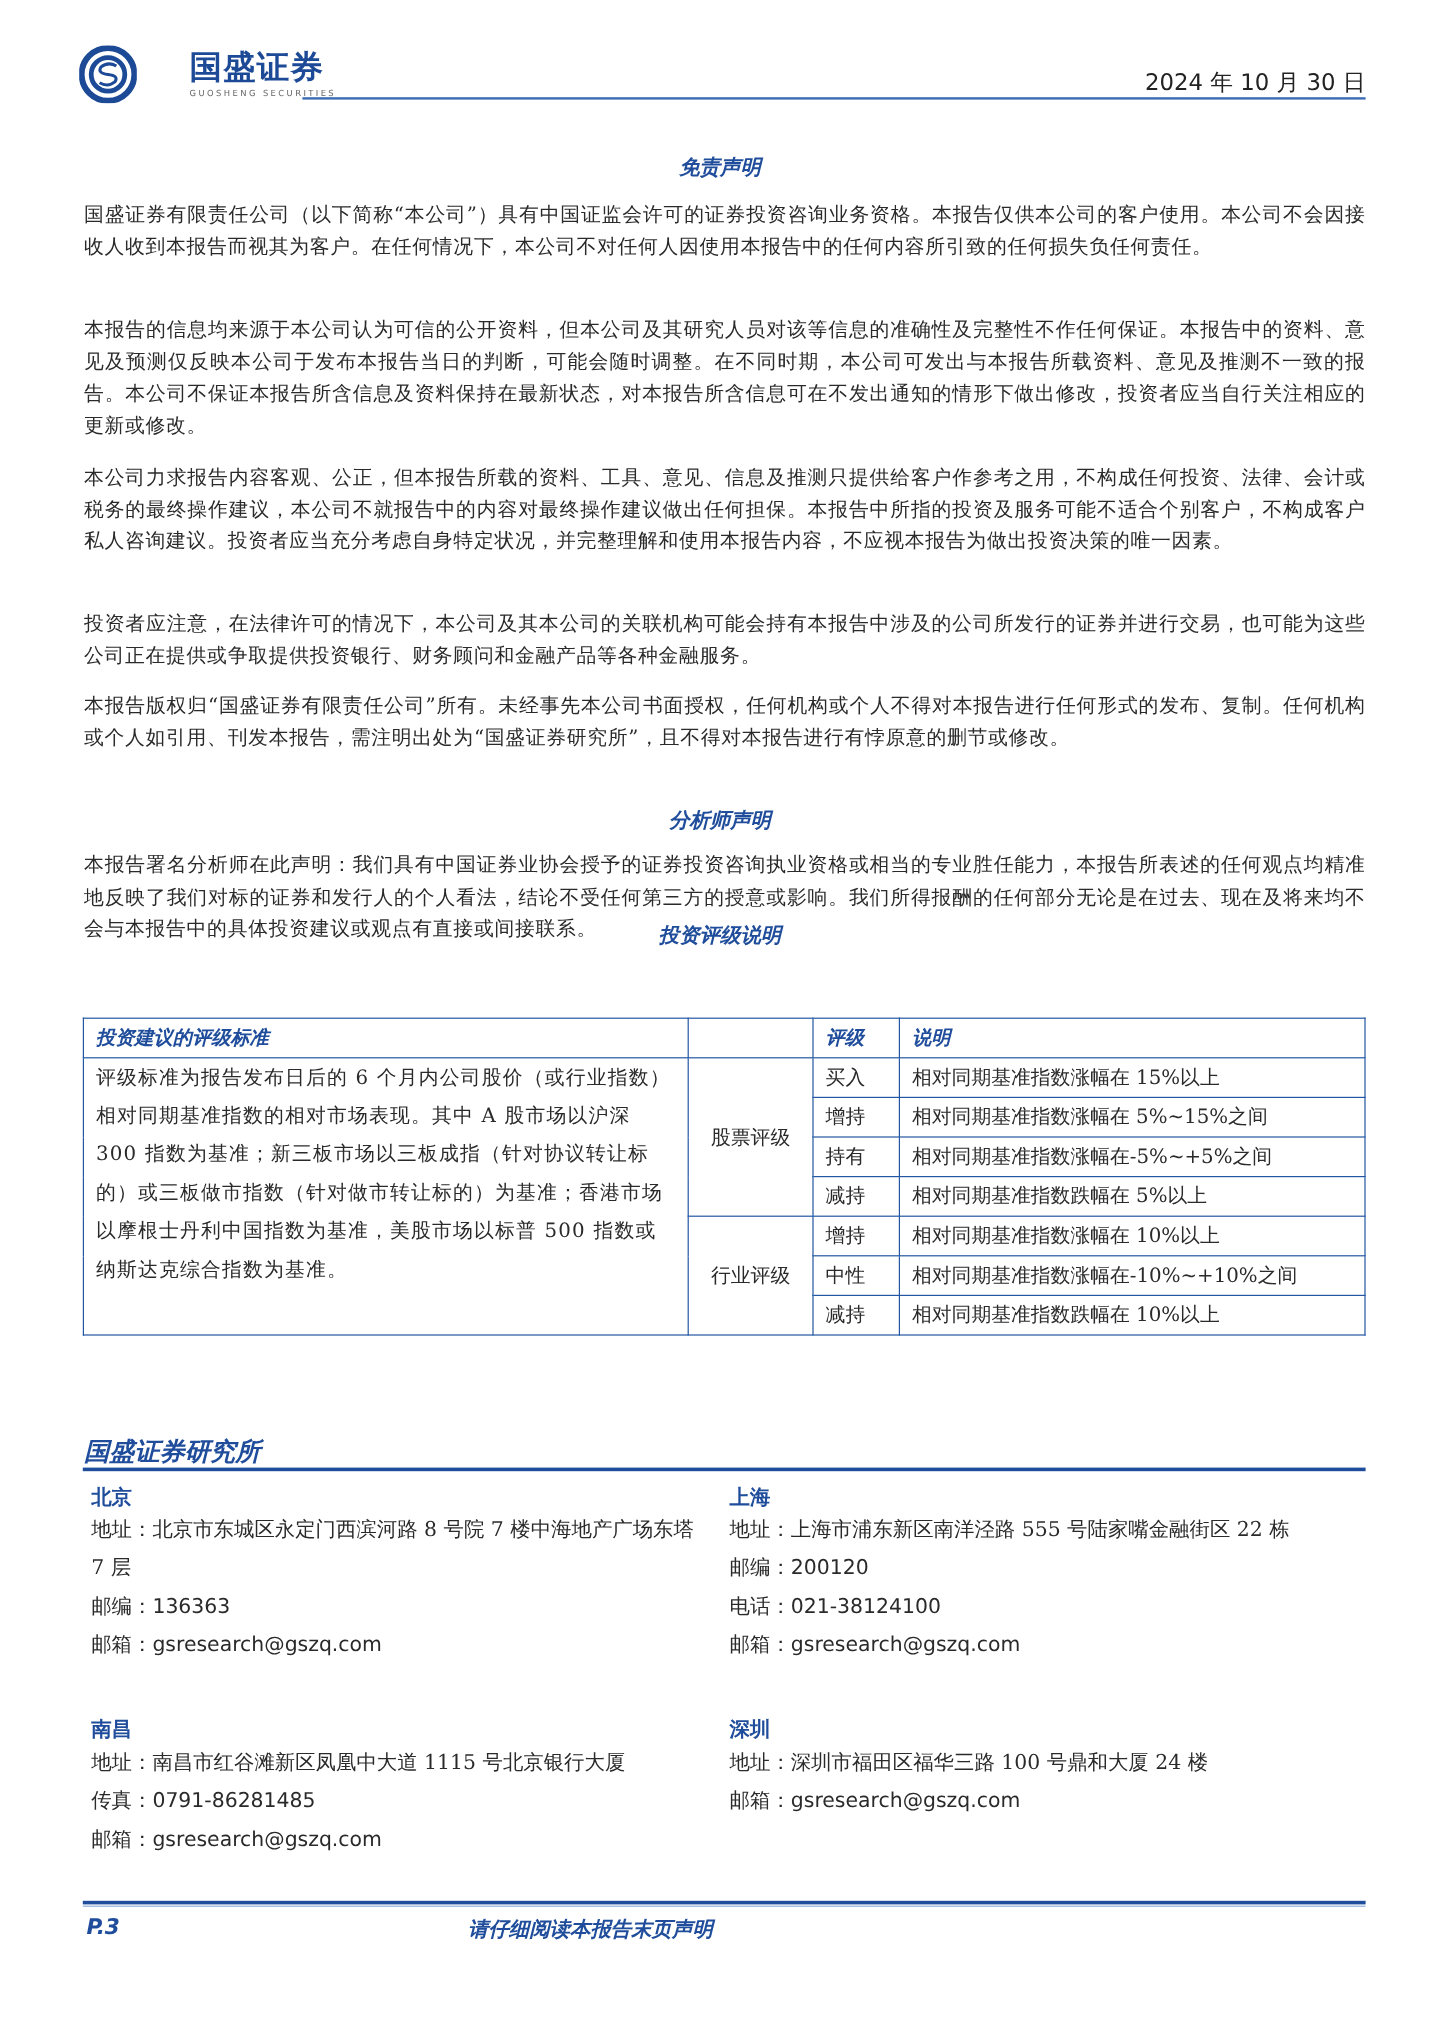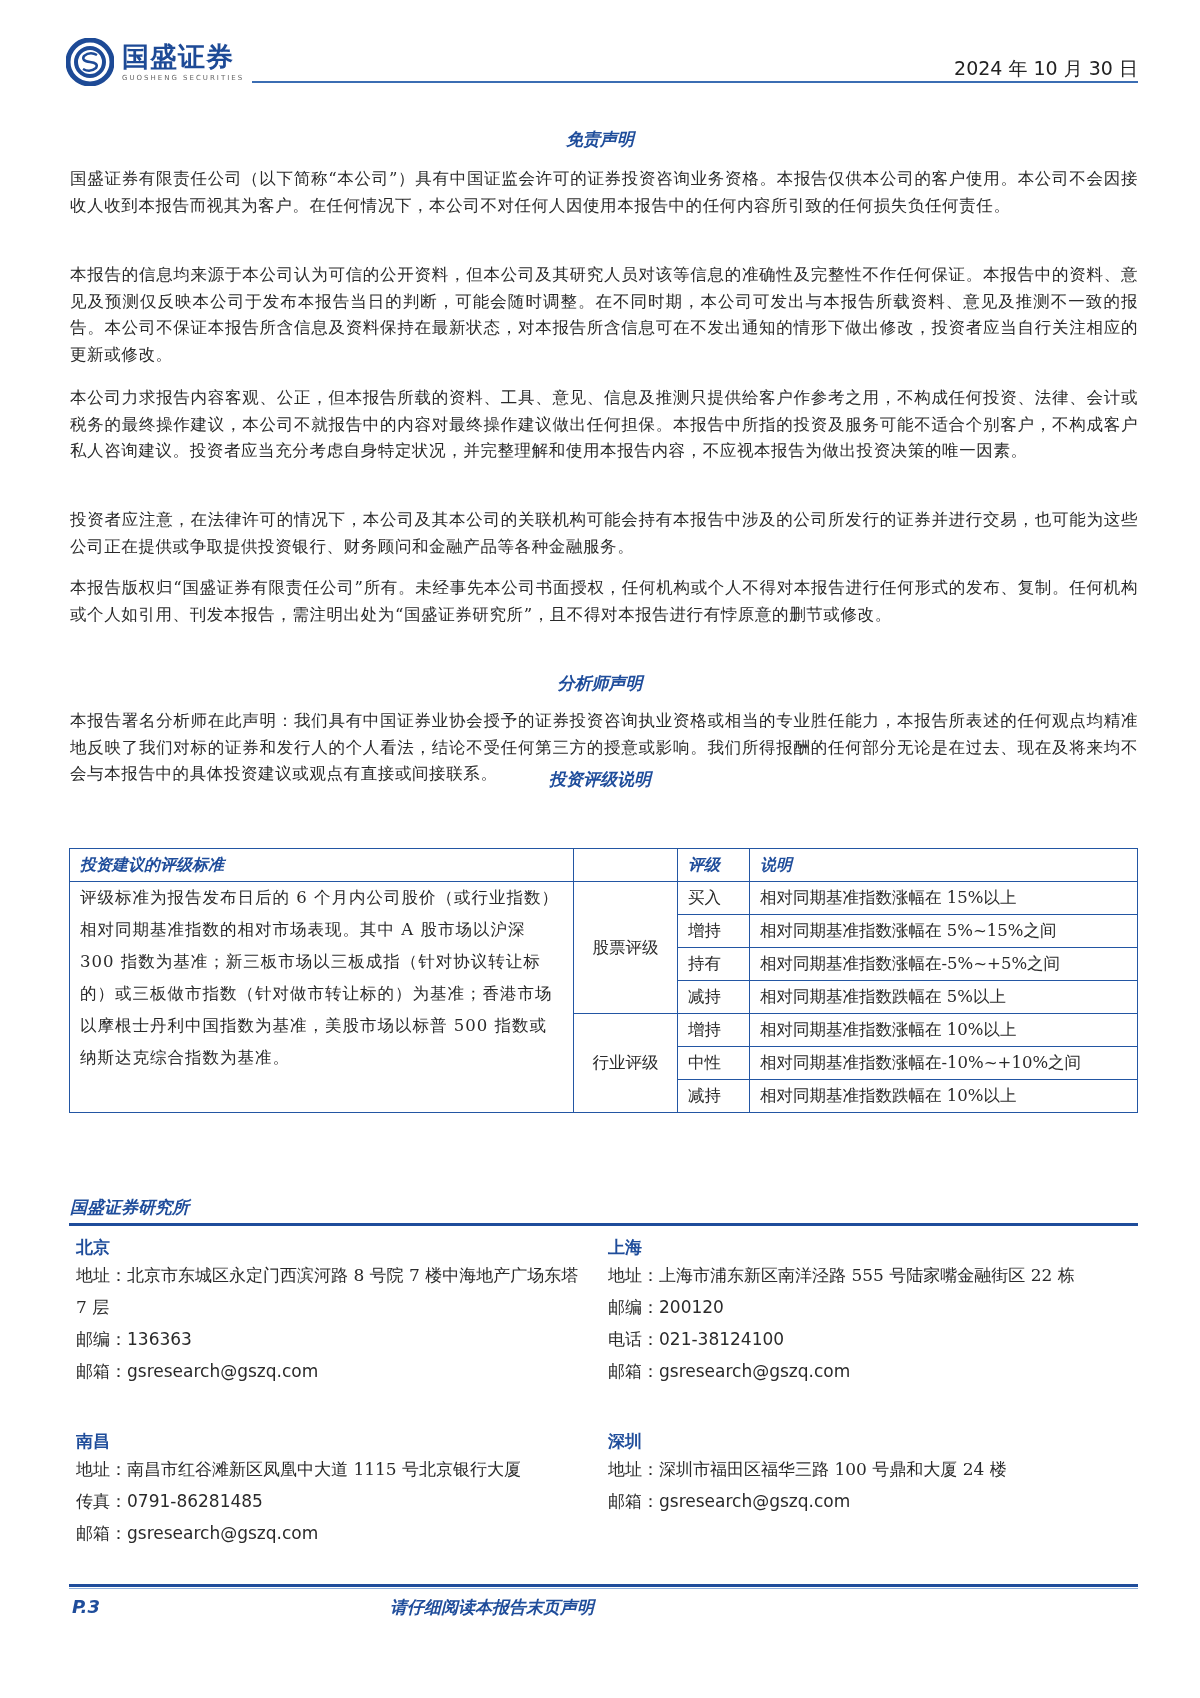--- a/index.html
+++ b/index.html
@@ -1,37 +1,37 @@
 <!DOCTYPE html>
 <html><head>
 <meta charset="utf-8">
 <style>
   html, body { margin:0; padding:0; background:#ffffff; }
   body { width:1200px; height:1698px; position:relative; overflow:hidden;
          font-family:"DejaVu Serif", "Liberation Serif", serif; color:#222; }
-  .abs { position:absolute; }
+  .abs { position:absolute;gap:36px; }
   
   .logo { left:66px; top:38px; display:flex; align-items:center; }
   .logo-mark { width:48px; height:48px; }
   .logo-text { margin-left:8px; display:flex; flex-direction:column; }
   .logo-cn { font-family:"DejaVu Sans", sans-serif; font-weight:bold; font-size:27px; color:#1d4a96; letter-spacing:1px; line-height:30px; }
   .logo-en { font-family:"DejaVu Sans", sans-serif; font-size:7px; color:#666; letter-spacing:2px; margin-top:2px; }
   .header-line { left:252px; top:81px; width:886px; height:2px; background:#3b6db3; }
   .date { right:62px; top:56px; font-family:"DejaVu Sans", sans-serif; font-size:19px; color:#222; }
   
   .h-sec { left:0; width:1200px; text-align:center; font-family:"DejaVu Sans", sans-serif; font-weight:bold; font-size:17px; color:#1f4d9b; font-style:italic; }
   .para { left:70px; width:1068px; font-size:16.5px; line-height:26.5px; text-align:justify; letter-spacing:0.6px; color:#2a2a2a; }
   
   table.rating { position:absolute; left:69px; top:848px; width:1069px; border-collapse:collapse; font-size:16.5px; }
   table.rating td { border:1.5px solid #2356a3; padding:0 10px; vertical-align:top; line-height:32px; color:#2a2a2a; }
   table.rating td.hd { font-family:"DejaVu Sans", sans-serif; font-weight:bold; color:#1f4d9b; font-style:italic; font-size:16px; }
   table.rating td.mid { vertical-align:middle; text-align:center; }
   .std-text { line-height:32px; letter-spacing:1px; }
   
-  .inst-title { left:70px; top:1196px; font-family:"DejaVu Sans", sans-serif; font-weight:bold; color:#1f4d9b; font-size:17px; font-style:italic; }
+  .inst-title { left:70px; top:1196px; font-family:"DejaVu Sans", sans-serif; font-weight:bold; color:#1f4d9b; font-size:21px; font-style:italic; }
   .inst-line { left:69px; top:1223px; width:1069px; height:3px; background:#1f4d9b; }
   .city { font-family:"DejaVu Sans", sans-serif; font-weight:bold; color:#1f4d9b; font-size:17px; }
   .addr-line { font-size:17px; line-height:32px; color:#2a2a2a; }
   .addr-line .v { font-family:"DejaVu Sans", sans-serif; }
   .foot-line { left:69px; top:1584px; width:1069px; height:3px; background:#1f4d9b; }
   .foot-line2 { left:69px; top:1588px; width:1069px; height:1px; background:#8fb0dc; }
   .page-no { left:72px; top:1596px; font-family:"DejaVu Sans", sans-serif; font-weight:bold; font-style:italic; color:#1f4d9b; font-size:18px; }
   .foot-note { left:0; width:984px; top:1596px; text-align:center; font-family:"DejaVu Sans", sans-serif; font-weight:bold; font-style:italic; color:#1f4d9b; font-size:17px; }
 </style>
 </head>

